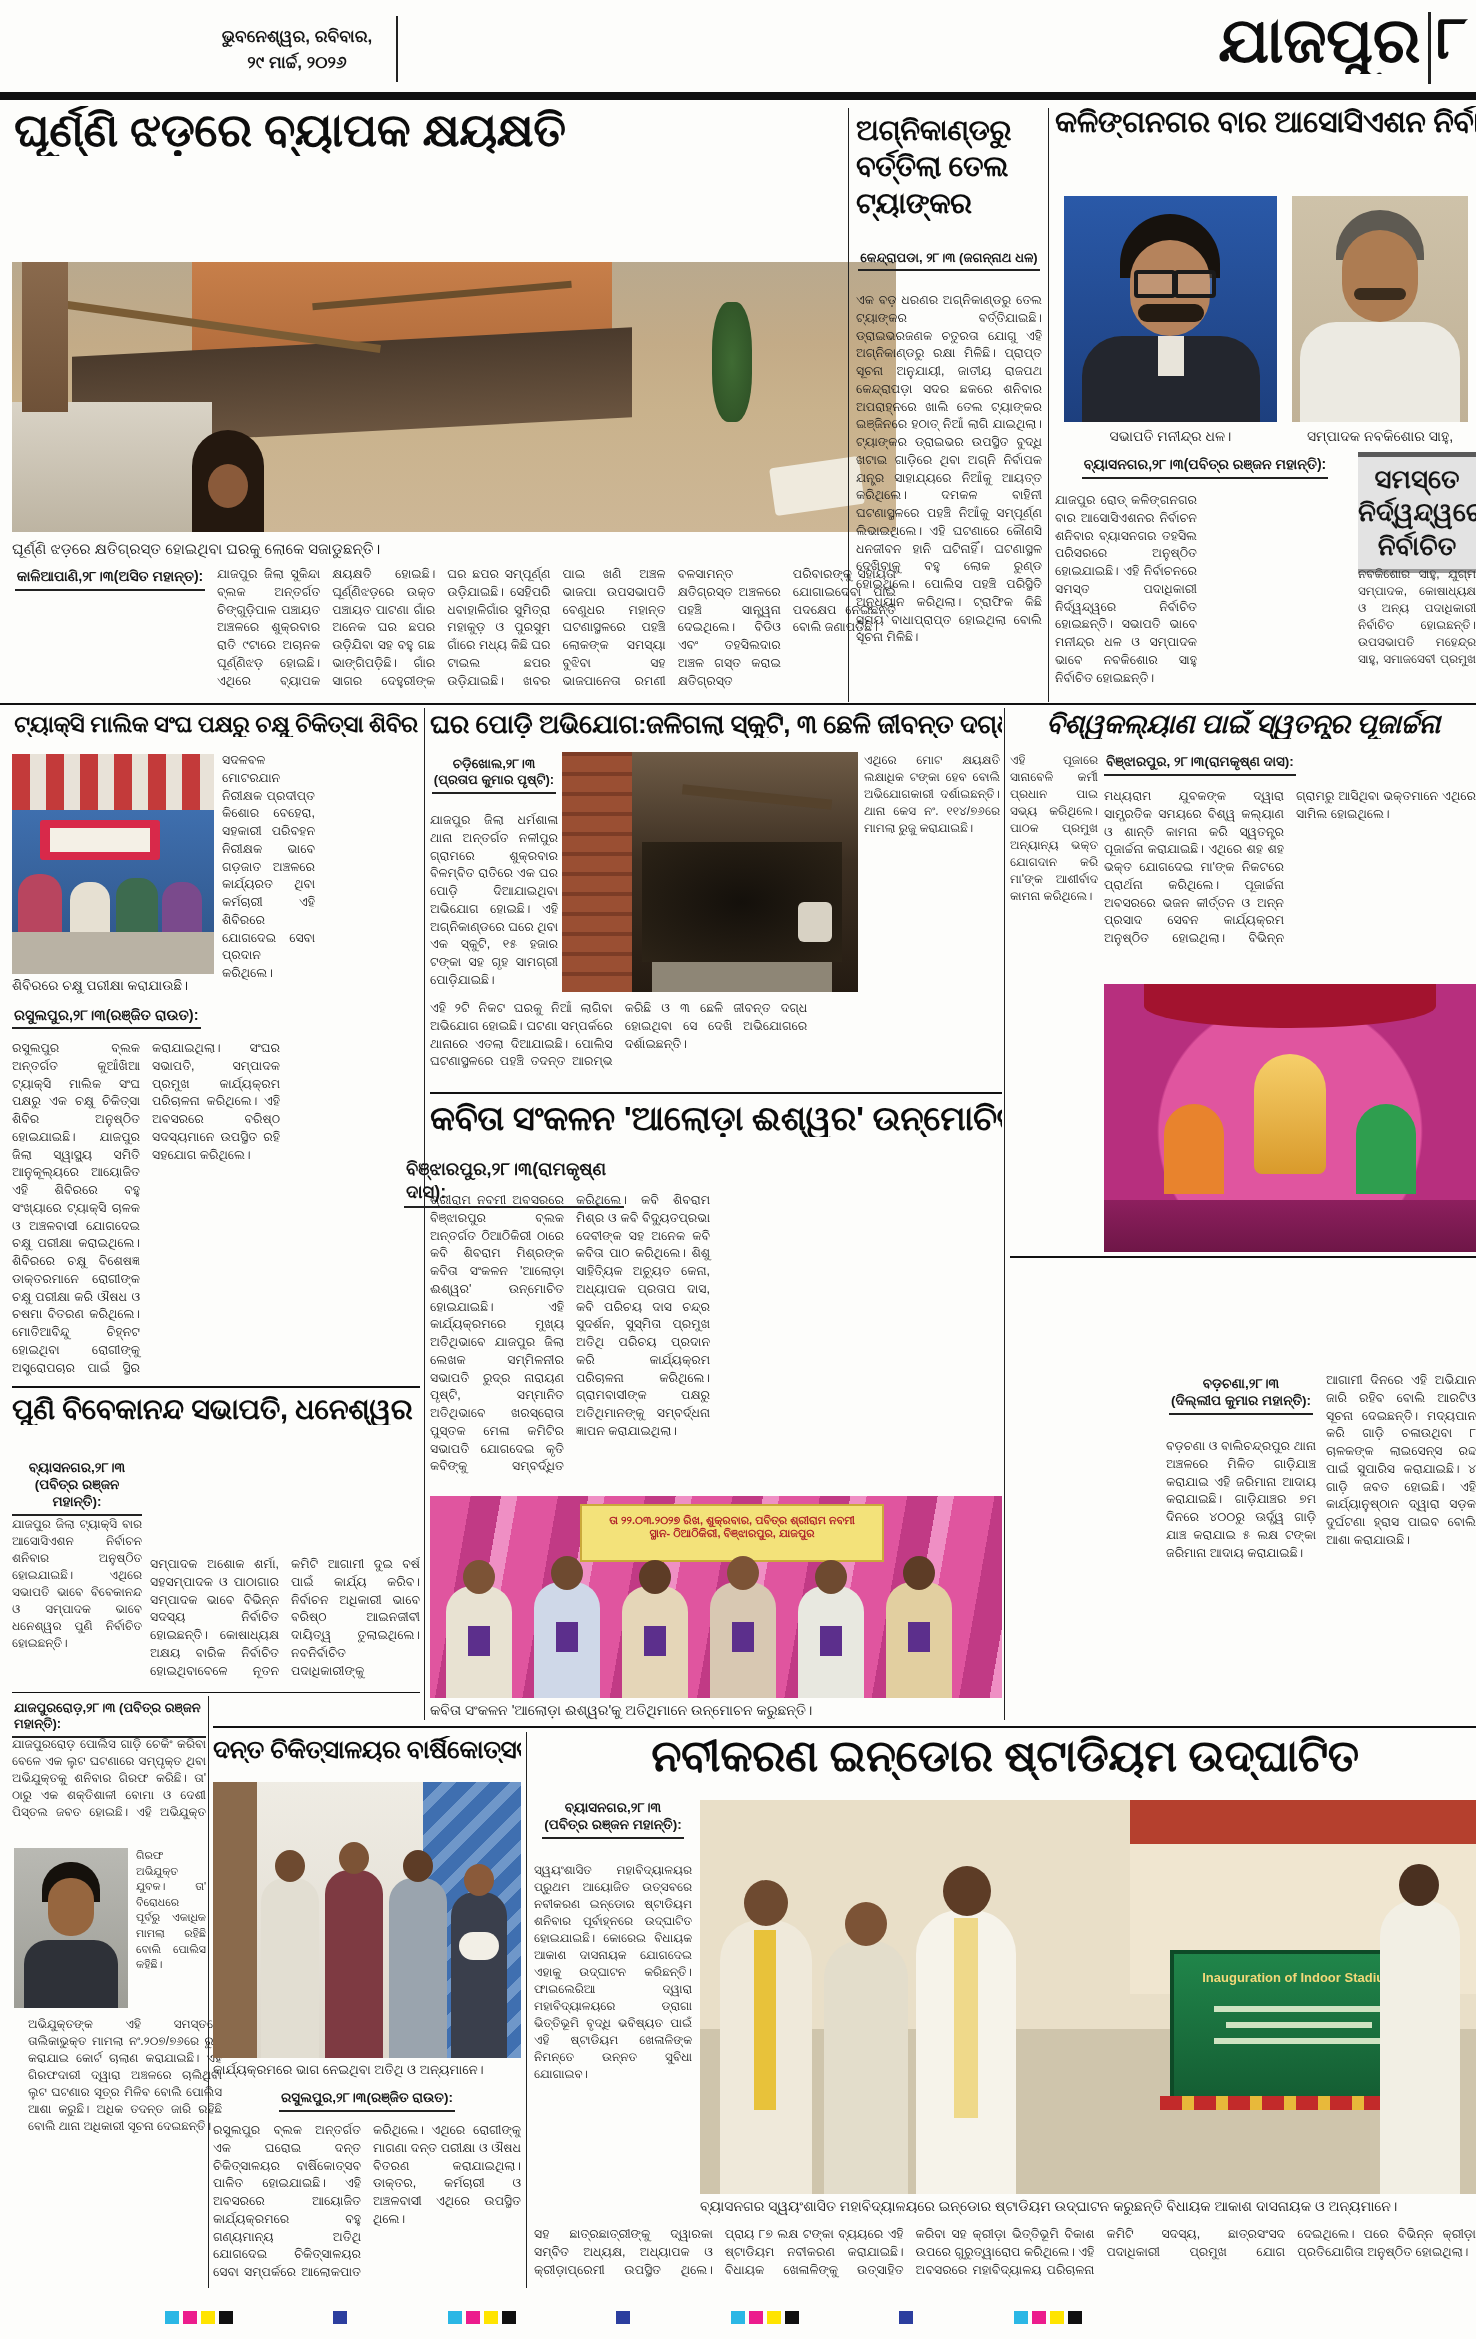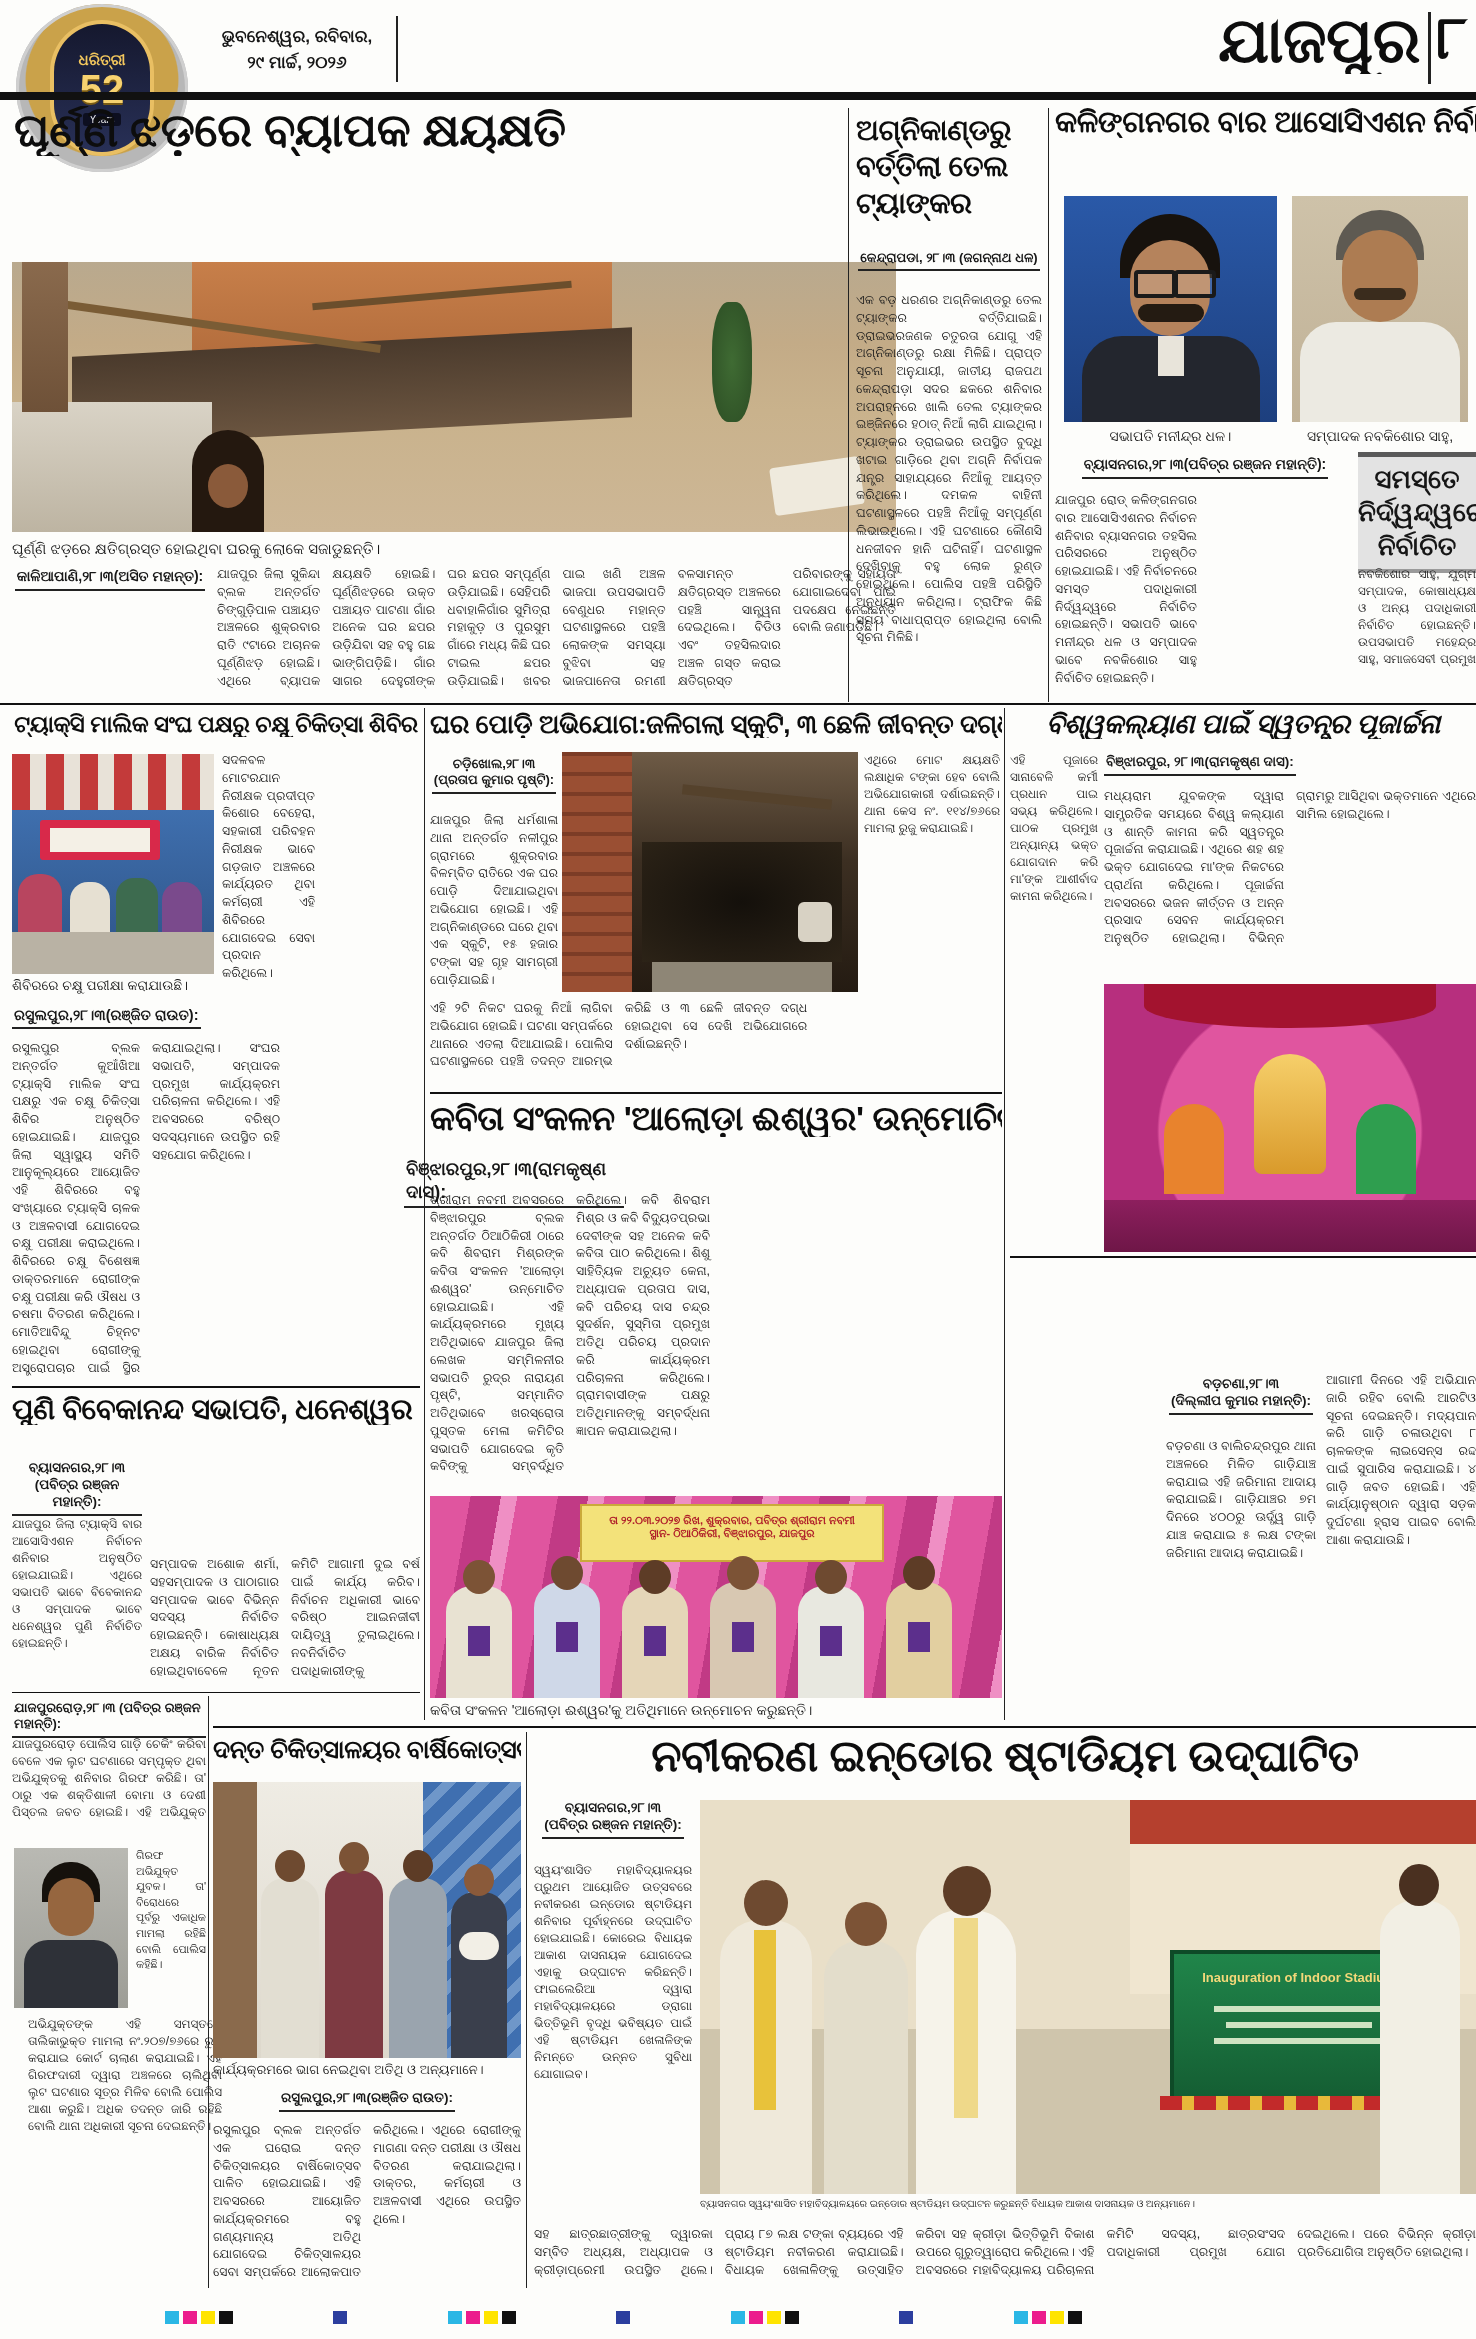--- a/index.html
+++ b/index.html
@@ -31,27 +31,20 @@
   .logo-core .t3{font-size:10px;background:#0d0f20;padding:1px 6px;border-radius:3px;margin-top:4px;color:#e8e8e8;}
   
   .mk{display:inline-block;width:14px;height:13px;margin-right:4px;}
   .mc{background:#2bb7e5;} .mm{background:#ec1c8d;} .my{background:#ffe400;} .mk2{background:#101010;} .mb{background:#2c3e9e;}
 </style>
 </head>
 <body>
 
 <div class="page">
 
-  <div class="logo">
-    <div class="logo-core">
-      <span class="t1">ଧରିତ୍ରୀ</span>
-      <span class="t2">52</span>
-      <span class="t3">Years</span>
-    </div>
-  </div>
   <div class="abs" style="left:202px;top:24px;width:190px;font-size:17px;font-weight:bold;text-align:center;line-height:1.5;">
     <div>ଭୁବନେଶ୍ୱର, ରବିବାର,</div>
     <div>୨୯ ମାର୍ଚ୍ଚ, ୨୦୨୬</div>
   </div>
   <div class="rule-v" style="left:396px;top:16px;width:2px;height:66px;"></div>
   <div class="abs headline" style="left:1170px;top:6px;width:250px;font-size:63px;text-align:right;white-space:nowrap;">ଯାଜପୁର</div>
   <div class="rule-v" style="left:1428px;top:12px;width:3px;height:72px;"></div>
   <div class="abs headline" style="left:1436px;top:6px;width:40px;font-size:60px;">୮</div>
   <div class="rule-h" style="left:0;top:92px;width:1476px;height:8px;"></div>
 
@@ -292,21 +285,21 @@
         <div class="fig" style="left:21px;top:-38px;width:42px;height:44px;background:#7c5336;border-radius:50%;"></div>
       </div>
     <div class="fig" style="left:216px;top:110px;width:100px;height:284px;background:#f6f3ea;border-radius:44px 44px 0 0;">
         <div class="fig" style="left:27px;top:-44px;width:48px;height:50px;background:#5d3c26;border-radius:50%;"></div>
         <div class="fig" style="left:38px;top:8px;width:24px;height:200px;background:#efd98a;"></div>
       </div>
     <div class="fig" style="left:680px;top:100px;width:80px;height:294px;background:#f2efe4;border-radius:36px 36px 0 0;">
         <div class="fig" style="left:19px;top:-36px;width:40px;height:42px;background:#4a3categorie0;background:#4a3020;border-radius:50%;"></div>
       </div>
   </div>
-  <div class="abs caption" style="left:700px;top:2198px;width:776px;font-size:10px;font-family:Liberation Serif, serif;">ବ୍ୟାସନଗର ସ୍ୱୟଂଶାସିତ ମହାବିଦ୍ୟାଳୟରେ ଇନ୍‌ଡୋର ଷ୍ଟାଡିୟମ ଉଦ୍‌ଘାଟନ କରୁଛନ୍ତି ବିଧାୟକ ଆକାଶ ଦାସନାୟକ ଓ ଅନ୍ୟମାନେ।</div>
+  <div class="abs caption" style="left:700px;top:2198px;width:776px;font-size:14px;">ବ୍ୟାସନଗର ସ୍ୱୟଂଶାସିତ ମହାବିଦ୍ୟାଳୟରେ ଇନ୍‌ଡୋର ଷ୍ଟାଡିୟମ ଉଦ୍‌ଘାଟନ କରୁଛନ୍ତି ବିଧାୟକ ଆକାଶ ଦାସନାୟକ ଓ ଅନ୍ୟମାନେ।</div>
   <div class="abs body-text" style="left:534px;top:2226px;width:942px;height:62px;column-count:5;">ସହ ଛାତ୍ରଛାତ୍ରୀଙ୍କୁ ଦ୍ୱାରକା ସମ୍ବିତ ଅଧ୍ୟକ୍ଷ, ଅଧ୍ୟାପକ ଓ କ୍ରୀଡ଼ାପ୍ରେମୀ ଉପସ୍ଥିତ ଥିଲେ। ପ୍ରାୟ ୮୭ ଲକ୍ଷ ଟଙ୍କା ବ୍ୟୟରେ ଏହି ଷ୍ଟାଡିୟମ ନବୀକରଣ କରାଯାଇଛି। ବିଧାୟକ ଖେଳାଳିଙ୍କୁ ଉତ୍ସାହିତ କରିବା ସହ କ୍ରୀଡ଼ା ଭିତ୍ତିଭୂମି ବିକାଶ ଉପରେ ଗୁରୁତ୍ୱାରୋପ କରିଥିଲେ। ଏହି ଅବସରରେ ମହାବିଦ୍ୟାଳୟ ପରିଚାଳନା କମିଟି ସଦସ୍ୟ, ଛାତ୍ରସଂସଦ ପଦାଧିକାରୀ ପ୍ରମୁଖ ଯୋଗ ଦେଇଥିଲେ। ପରେ ବିଭିନ୍ନ କ୍ରୀଡ଼ା ପ୍ରତିଯୋଗିତା ଅନୁଷ୍ଠିତ ହୋଇଥିଲା।</div>
 
   <div class="abs" style="left:165px;top:2310px;white-space:nowrap;">
     <span class="mk mc"></span><span class="mk mm"></span><span class="mk my"></span><span class="mk mk2"></span>
     <span style="display:inline-block;width:92px;"></span><span class="mk mb"></span>
     <span style="display:inline-block;width:92px;"></span><span class="mk mc"></span><span class="mk mm"></span><span class="mk my"></span><span class="mk mk2"></span>
     <span style="display:inline-block;width:92px;"></span><span class="mk mb"></span>
     <span style="display:inline-block;width:92px;"></span><span class="mk mc"></span><span class="mk mm"></span><span class="mk my"></span><span class="mk mk2"></span>
     <span style="display:inline-block;width:92px;"></span><span class="mk mb"></span>
     <span style="display:inline-block;width:92px;"></span><span class="mk mc"></span><span class="mk mm"></span><span class="mk my"></span><span class="mk mk2"></span>

